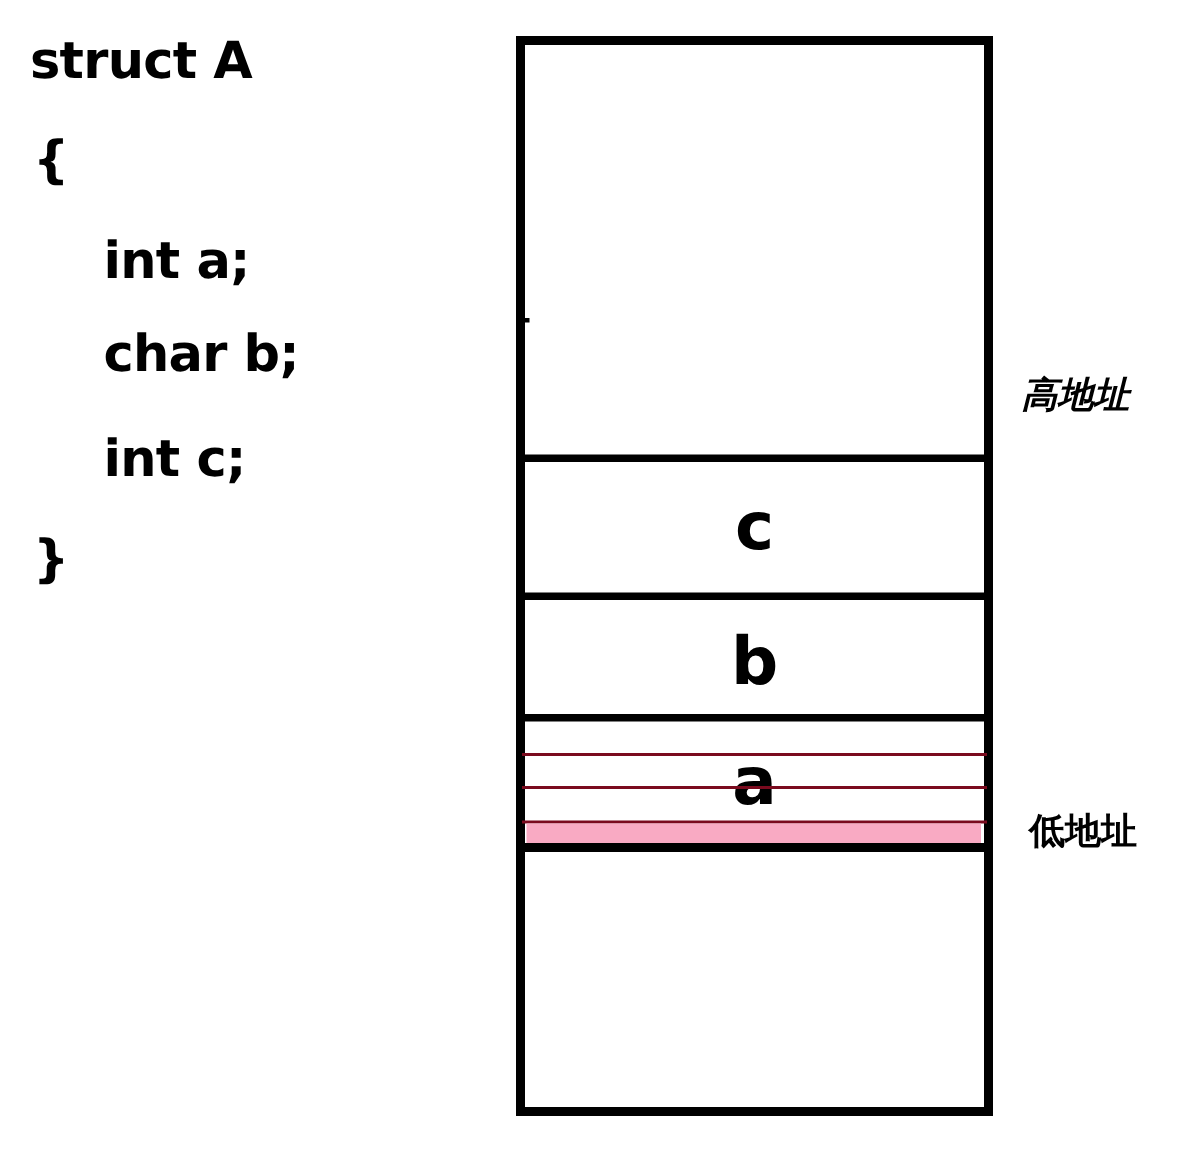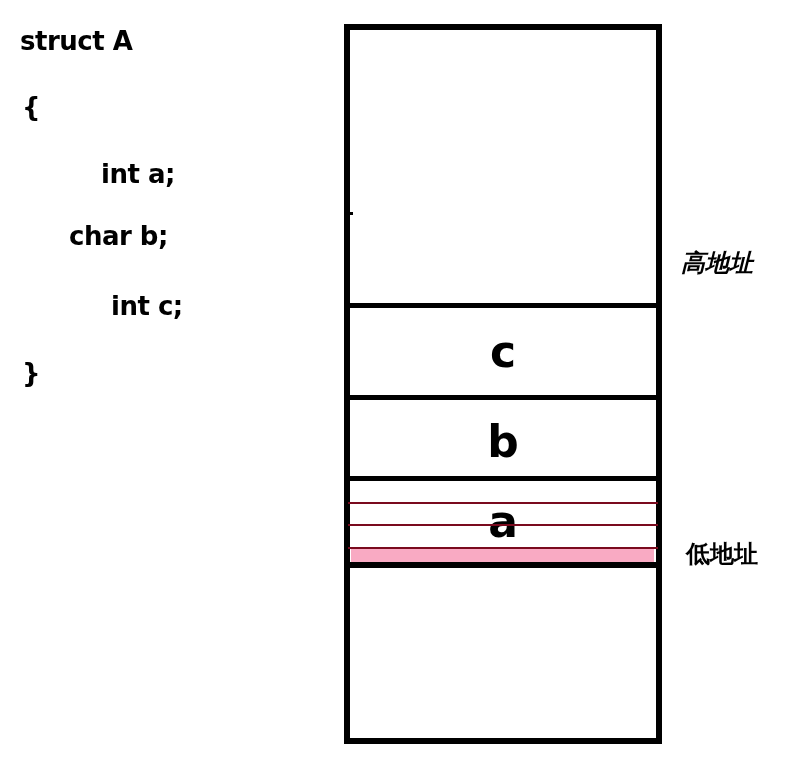--- a/index.html
+++ b/index.html
@@ -1,22 +1,22 @@
 <!DOCTYPE html>
 <html><head>
 <meta charset="utf-8">
 <style>
   html,body{margin:0;padding:0;background:#ffffff;}
   body{width:801px;height:768px;position:relative;overflow:hidden;font-family:"DejaVu Sans","Liberation Sans",sans-serif;color:#000;}
-  .code{position:absolute;font-weight:bold;font-size:26px;line-height:34px;letter-spacing:-0.5px;}
+  .code{position:absolute;font-weight:bold;font-size:34px;line-height:34px;letter-spacing:-0.5px;}
   .code.top{left:20px;top:24px;}
   .code.ob{left:22px;top:90px;}
-  .code.l1{left:69px;top:157px;margin-left:32px;}
+  .code.l1{left:69px;top:157px;}
   .code.l2{left:69px;top:219px;}
-  .code.l3{left:69px;top:289px;margin-left:42px;}
+  .code.l3{left:69px;top:289px;}
   .code.cb{left:22px;top:356px;}
   .box{position:absolute;left:344px;top:24px;width:306px;height:708px;border:6px solid #000;background:#fff;}
   .div{position:absolute;left:350px;width:306px;background:#000;}
   .thin{position:absolute;left:348px;width:310px;height:2px;background:#7a0a1e;}
   .pink{position:absolute;left:351px;top:549px;width:303px;height:13px;background:#f9aac3;}
   .lbl{position:absolute;font-weight:bold;font-size:44px;line-height:44px;width:306px;left:350px;text-align:center;}
   .addr{position:absolute;font-weight:bold;font-size:24px;line-height:24px;}
   .tick{position:absolute;left:350px;top:212px;width:3px;height:3px;background:#000;}
 </style>
 </head>

